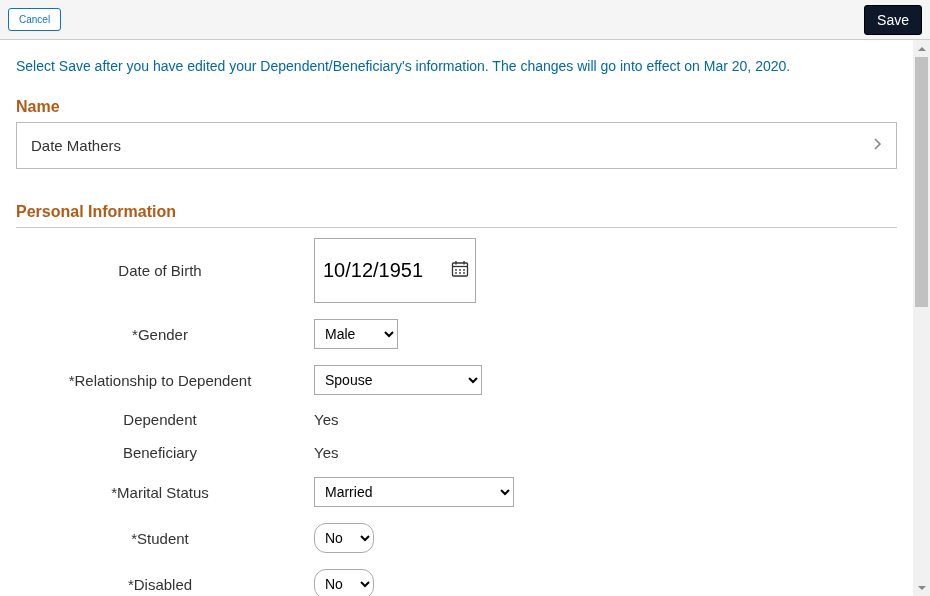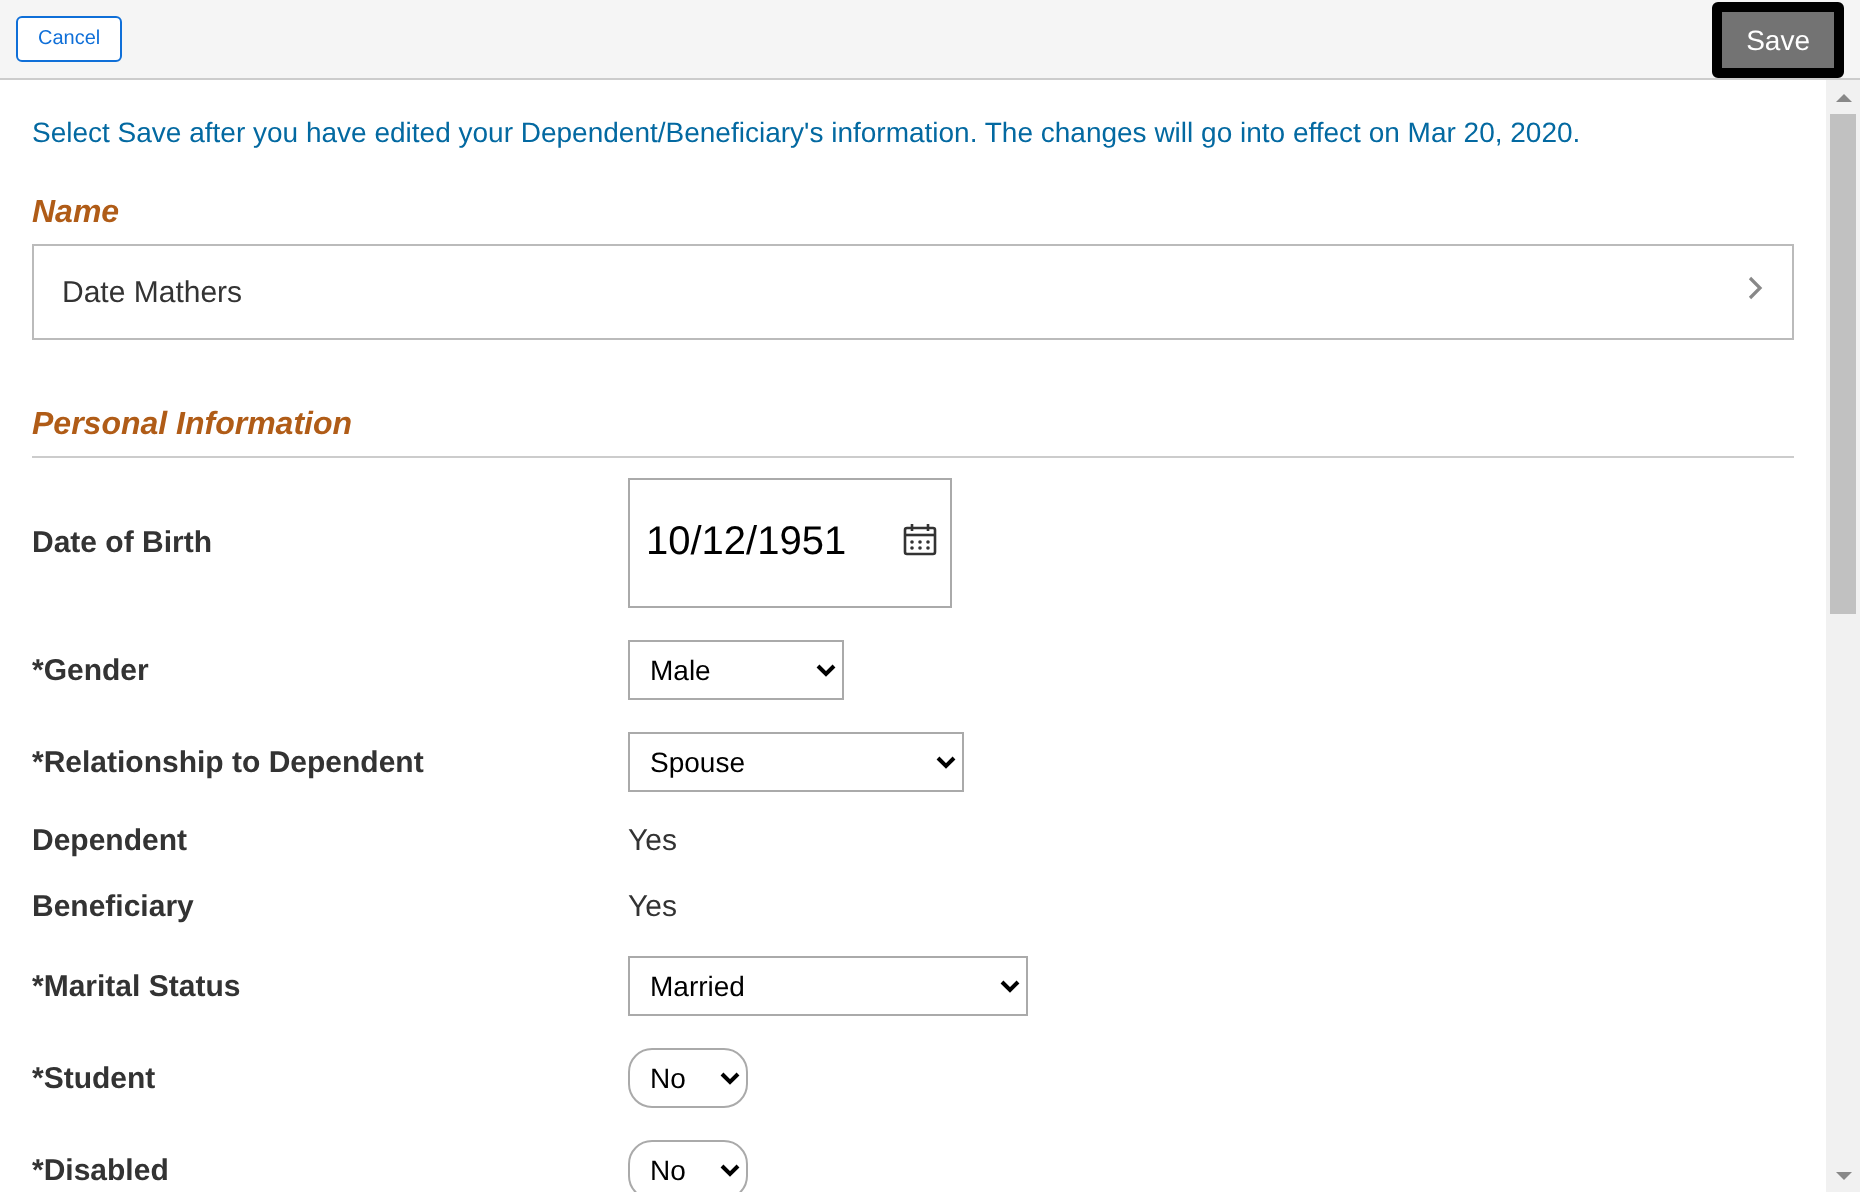--- a/index.html
+++ b/index.html
@@ -32,22 +32,22 @@
       cursor: pointer;
     }
     .page-title {
       font-size: 18px;
       font-weight: bold;
       color: #000;
       flex: 1;
       text-align: center;
     }
     .save-btn {
-      border: 5px solid #000000;
-      background: #737373;
+      border: 1px solid #000000;
+      background: #0f172a;
       color: #fff;
       padding: 6px 12px;
       font-size: 14px;
       border-radius: 3px;
       cursor: pointer;
     }
     .content-wrapper {
       display: flex;
       height: 556px;
     }
@@ -88,21 +88,20 @@
     .intro {
       font-size: 14px;
       color: #0369a1;
       margin-bottom: 24px;
     }
     .section-heading {
       color: #b05c17;
       font-weight: bold;
       font-size: 16px;
       margin-bottom: 6px;
-      font-style: italic;
     }
     .section-underline {
       border-bottom: 1px solid #ccc;
       margin-bottom: 10px;
     }
     .name-box {
       border: 1px solid #bbb;
       padding: 14px 14px;
       display: flex;
       justify-content: space-between;
@@ -112,22 +111,22 @@
       margin-bottom: 34px;
     }
     .name-box .chevron svg { stroke: #888; }
     .form-group {
       display: flex;
       align-items: center;
       margin-bottom: 16px;
     }
     .form-label {
       width: 298px;
-      text-align: left;
-      font-weight: bold;
+      text-align: center;
+      font-weight: normal;
       padding-right: 10px;
       font-size: 15px;
     }
     .form-value {
       font-size: 15px;
     }
     .date-input-wrap {
       display: flex;
       align-items: center;
       border: 1px solid #aaa;
@@ -145,21 +144,21 @@
       padding: 4px 6px;
       cursor: pointer;
     }
     select {
       border: 1px solid #aaa;
       background: #fff;
       padding: 5px 6px;
       font-size: 14px;
       cursor: pointer;
     }
-    .select-sm { width: 108px; }
+    .select-sm { width: 84px; }
     .select-md { width: 168px; }
     .select-lg { width: 200px; }
     .select-yn { width: 60px; border-radius: 12px; }
     .select-smoker { width: 115px; }
   </style>
 </head>
 <body>
 
 <div class="header">
   <button class="cancel-btn">Cancel</button>

